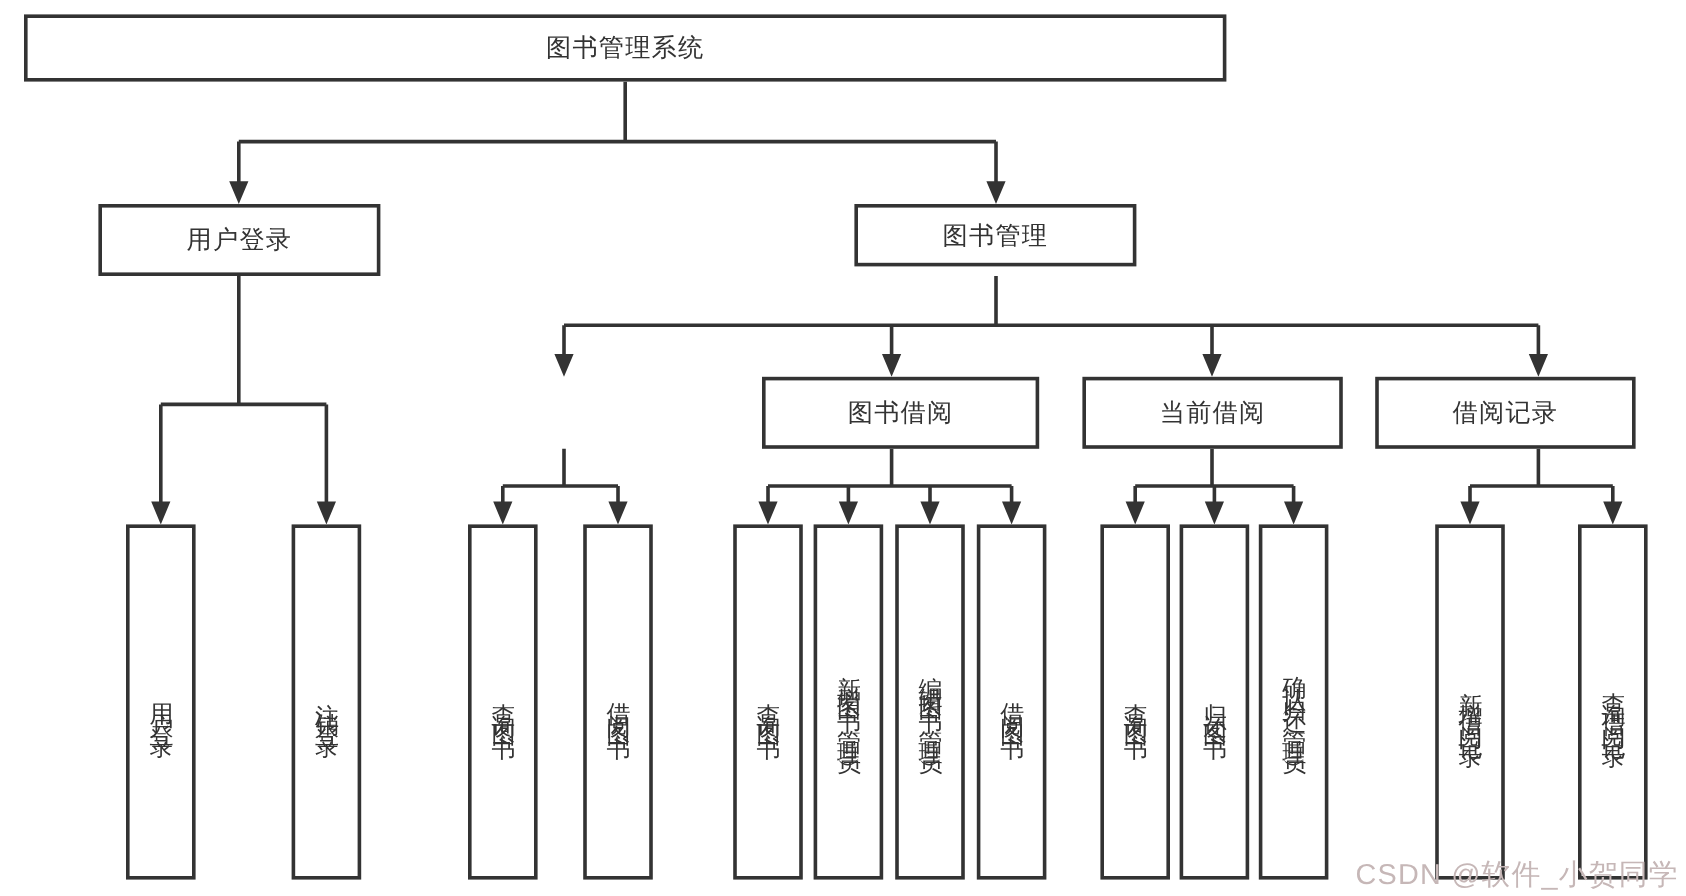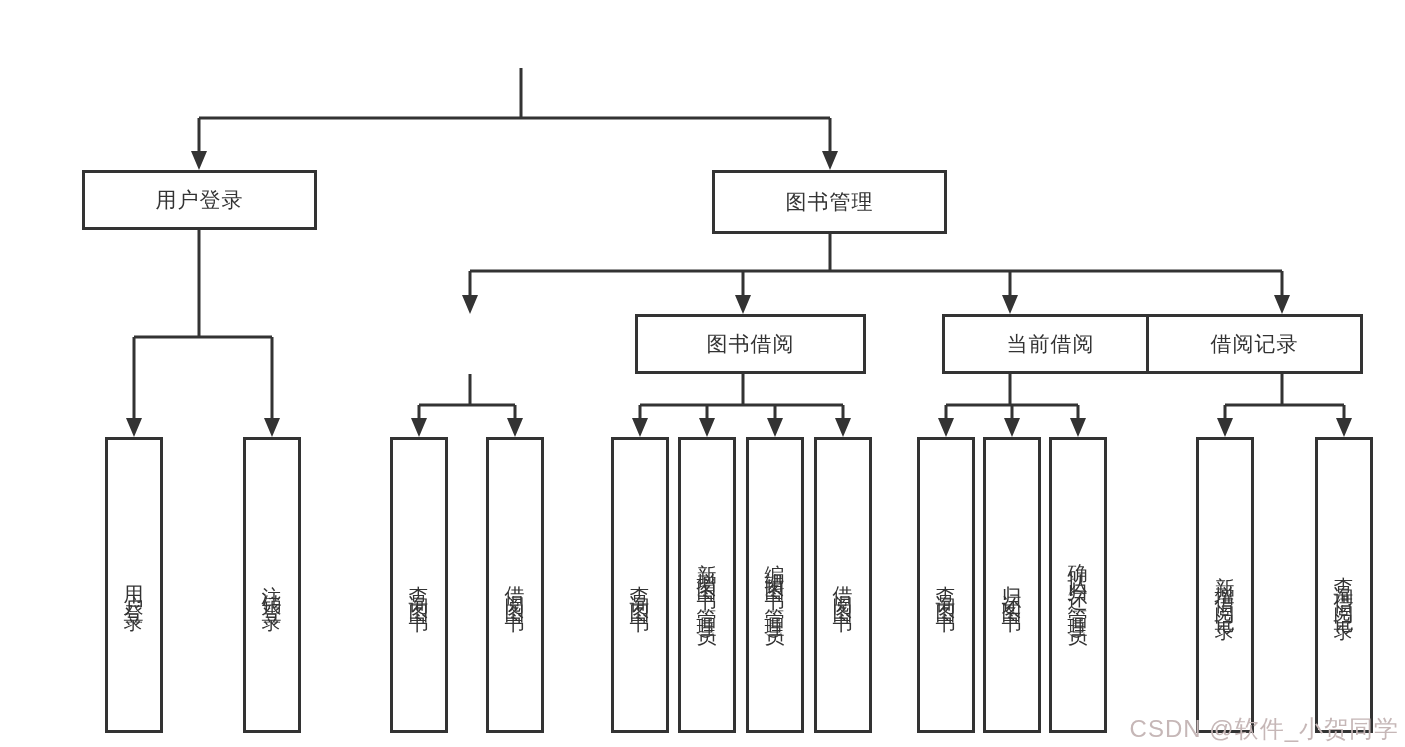--- a/index.html
+++ b/index.html
@@ -34,24 +34,24 @@
     text-orientation: mixed;
     font-size: 20px;
     letter-spacing: 9px;
     white-space: normal;
     line-height: 1;
     padding-top: 6px;
   }
   
   .n-root     { left: 20px;   top: 12px;  width: 1002px; height: 56px; }
   .n-login    { left: 82px;   top: 170px; width: 235px;  height: 60px; }
-  .n-bookmgmt { left: 712px;  top: 170px; width: 235px;  height: 64px; }
+  .n-bookmgmt { left: 712px;  top: 170px; width: 235px;  height: 52px; }
   .n-newbook  { left: 362px;  top: 314px; width: 217px;  height: 60px; }
   .n-borrow   { left: 635px;  top: 314px; width: 231px;  height: 60px; }
-  .n-current  { left: 902px;  top: 314px; width: 217px;  height: 60px; margin-left: 40px; }
+  .n-current  { left: 902px;  top: 314px; width: 217px;  height: 60px; }
   .n-record   { left: 1146px; top: 314px; width: 217px;  height: 60px; }
   
   .vn { top: 437px; width: 58px; height: 296px; }
   .v-login    { left: 105px; }
   .v-logout   { left: 243px; }
   .v-nb-query { left: 390px; }
   .v-nb-borrow{ left: 486px; }
   .v-bb-query { left: 611px; }
   .v-bb-add   { left: 678px; }
   .v-bb-edit  { left: 746px; }
@@ -91,20 +91,21 @@
     <path fill="#333333" d="
       M199 170 l-8 -19 h16 z  M830 170 l-8 -19 h16 z
       M470 314 l-8 -19 h16 z  M743 314 l-8 -19 h16 z  M1010 314 l-8 -19 h16 z  M1282 314 l-8 -19 h16 z
       M134 437 l-8 -19 h16 z  M272 437 l-8 -19 h16 z
       M419 437 l-8 -19 h16 z  M515 437 l-8 -19 h16 z
       M640 437 l-8 -19 h16 z  M707 437 l-8 -19 h16 z  M775 437 l-8 -19 h16 z  M843 437 l-8 -19 h16 z
       M946 437 l-8 -19 h16 z  M1012 437 l-8 -19 h16 z  M1078 437 l-8 -19 h16 z
       M1225 437 l-8 -19 h16 z M1344 437 l-8 -19 h16 z"></path>
   </svg>
 
+  <div class="node n-root">图书管理系统</div>
 
   <div class="node n-login">用户登录</div>
   <div class="node n-bookmgmt">图书管理</div>
 
   <div class="node n-borrow">图书借阅</div>
   <div class="node n-current">当前借阅</div>
   <div class="node n-record">借阅记录</div>
 
   <div class="node vnode vn v-login">用户登录</div>
   <div class="node vnode vn v-logout">注销登录</div>

